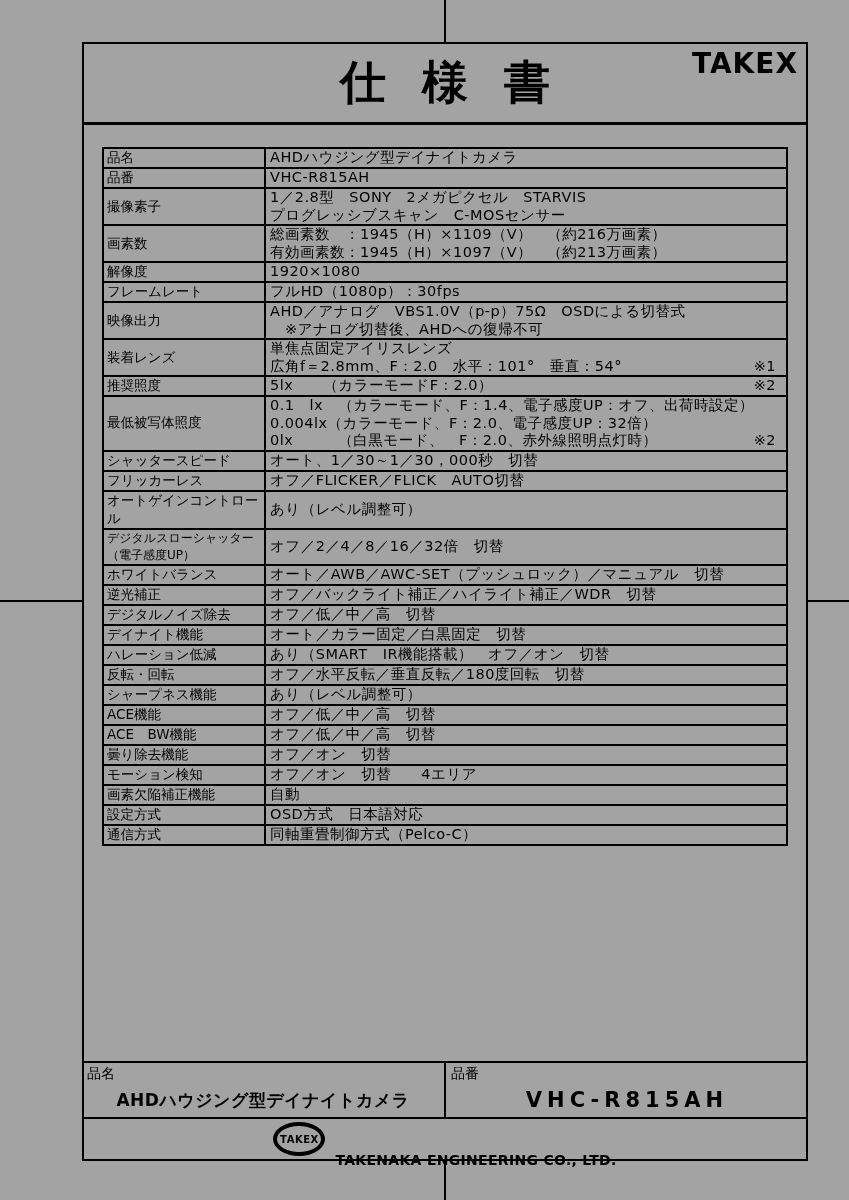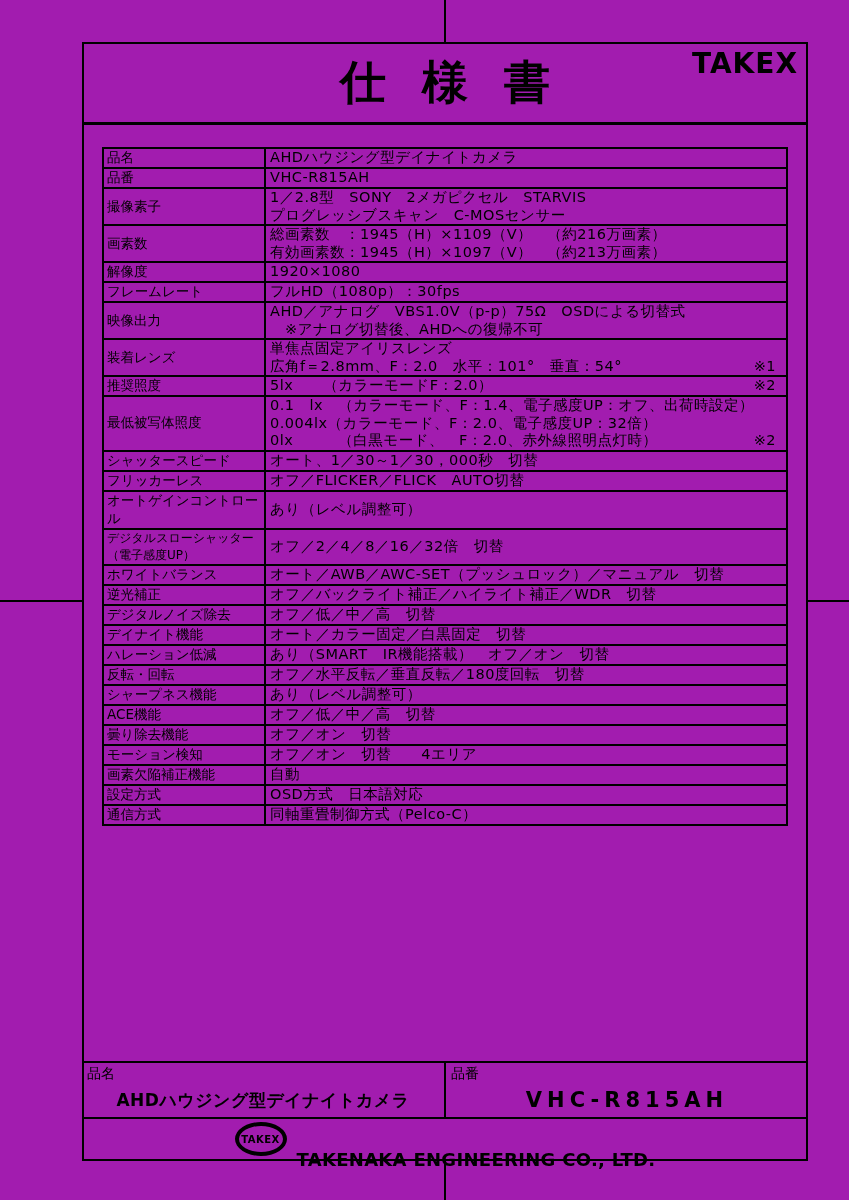--- a/index.html
+++ b/index.html
@@ -1,20 +1,20 @@
 <!DOCTYPE html>
 <html><head>
 <meta charset="utf-8">
 <style>
   * { box-sizing: border-box; margin: 0; padding: 0; }
   html,body { background:#888; }
   .page {
     position: relative;
     width: 849px; height: 1200px;
-    background: #a21caf;
+    background: #a3a3a3;
     color: #000;
     font-family: "DejaVu Sans", "Liberation Sans", sans-serif;
     overflow: hidden;
     margin: 0 auto;
   }
   
   .mark { position:absolute; background:#000; }
   .mark-top    { left:444px; top:0;      width:2px;  height:43px; }
   .mark-bottom { left:444px; top:1160px; width:2px;  height:40px; }
   .mark-left   { left:0;     top:600px;  width:83px; height:2px;  }
@@ -90,21 +90,21 @@
     border-top:2px solid #000;
     display:flex; align-items:center; justify-content:center; gap:10px;
   }
   .logo-ellipse {
     width:52px; height:34px;
     border:4px solid #000; border-radius:50%;
     display:flex; align-items:center; justify-content:center;
     flex:0 0 auto;
   }
   .logo-ellipse span { font-size:10px; font-weight:bold; letter-spacing:0.5px; }
-  .company-name { font-size:18px; font-weight:bold; letter-spacing:0.3px;margin-top:41px; }
+  .company-name { font-size:14px; font-weight:bold; letter-spacing:0.3px;margin-top:41px; }
 </style>
 </head>
 <body>
 
 <div class="page">
 
   <div class="mark mark-top"></div>
   <div class="mark mark-bottom"></div>
   <div class="mark mark-left"></div>
   <div class="mark mark-right"></div>
@@ -302,20 +302,28 @@
           <tr>
             <th>シャープネス機能</th>
             <td>
               <div class="line">
                 <span class="ltext">あり（レベル調整可）</span>
               </div>
             </td>
           </tr>
           <tr>
             <th>ACE機能</th>
+            <td>
+              <div class="line">
+                <span class="ltext">オフ／低／中／高　切替</span>
+              </div>
+            </td>
+          </tr>
+          <tr>
+            <th>ACE　BW機能</th>
             <td>
               <div class="line">
                 <span class="ltext">オフ／低／中／高　切替</span>
               </div>
             </td>
           </tr>
           <tr>
             <th>曇り除去機能</th>
             <td>
               <div class="line">

